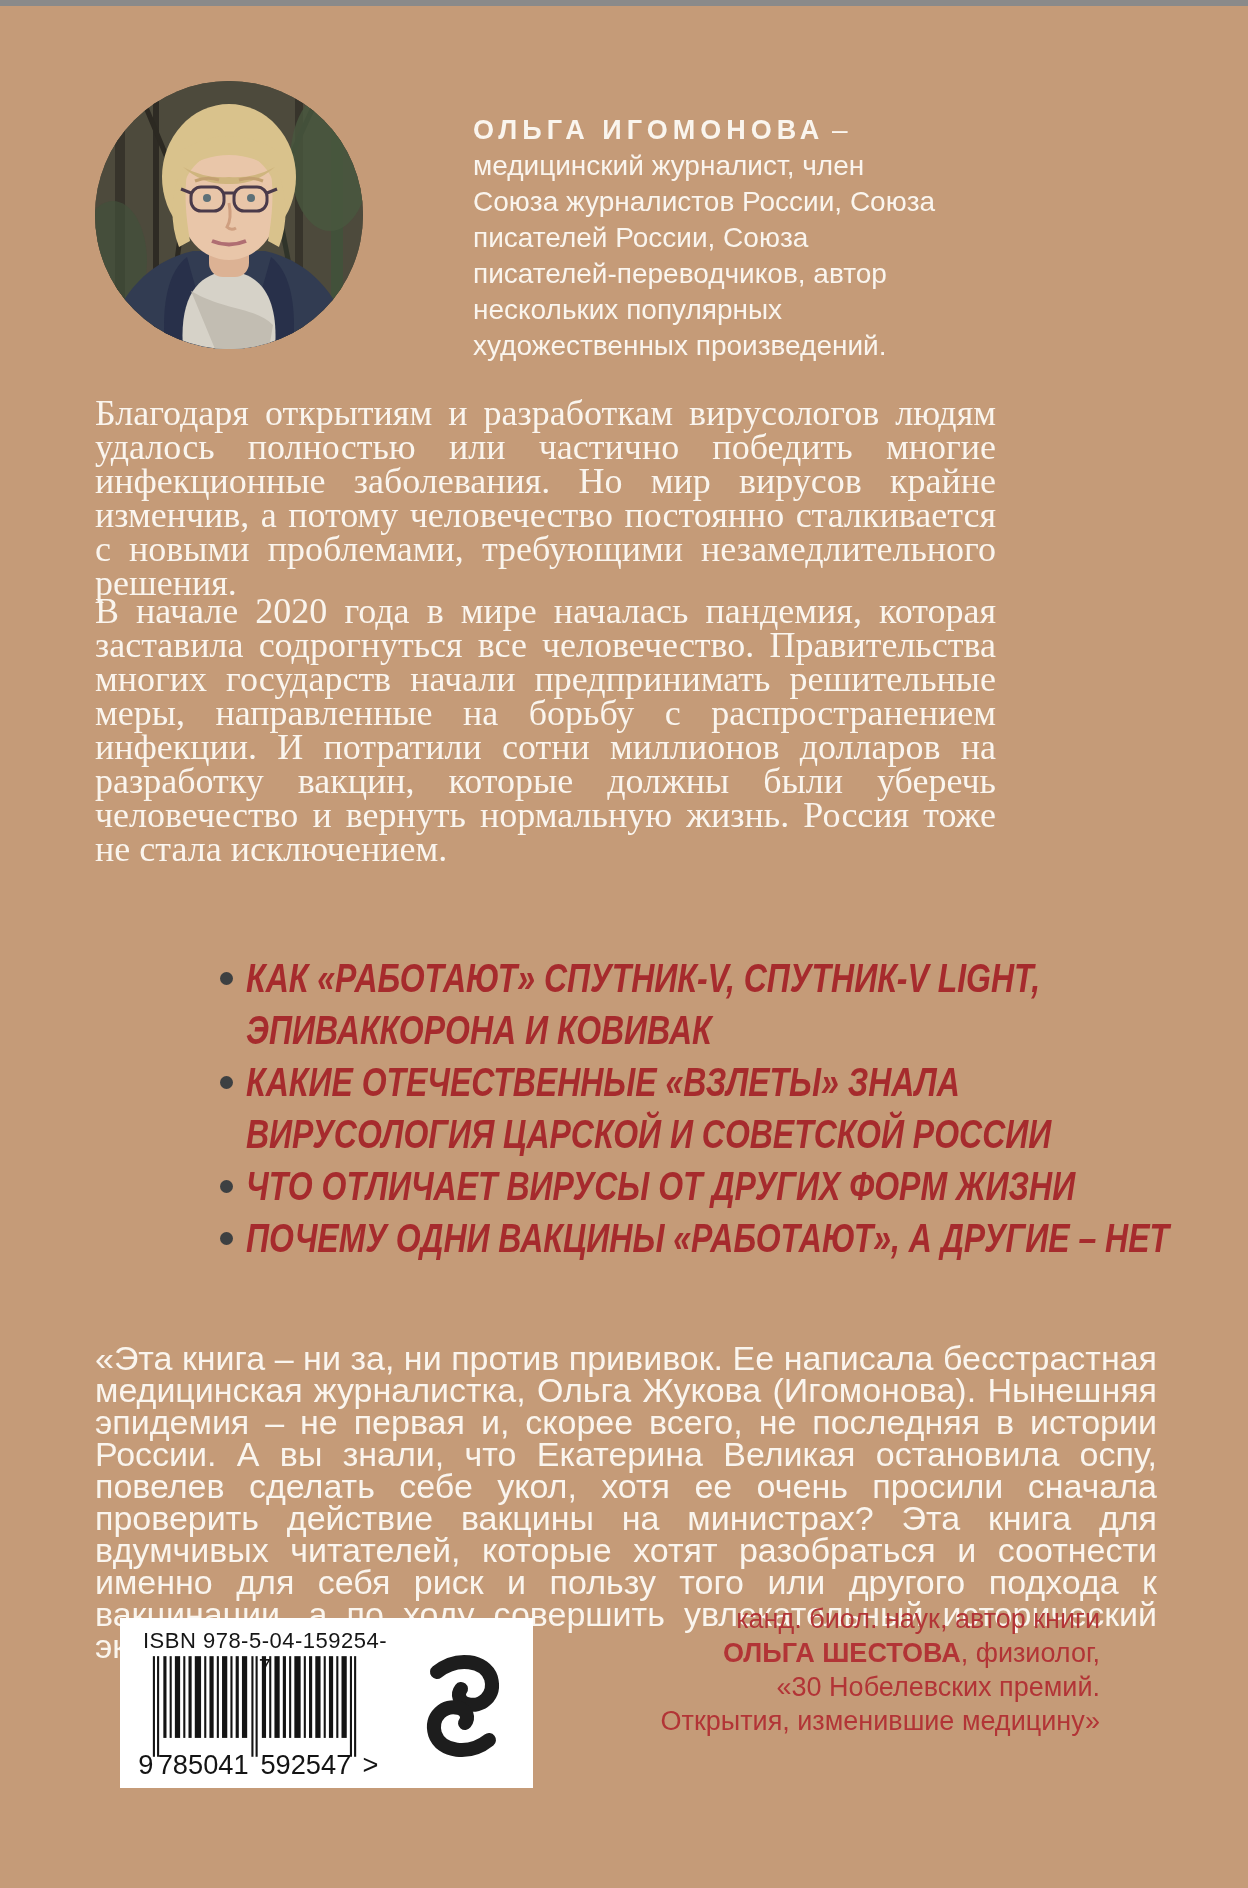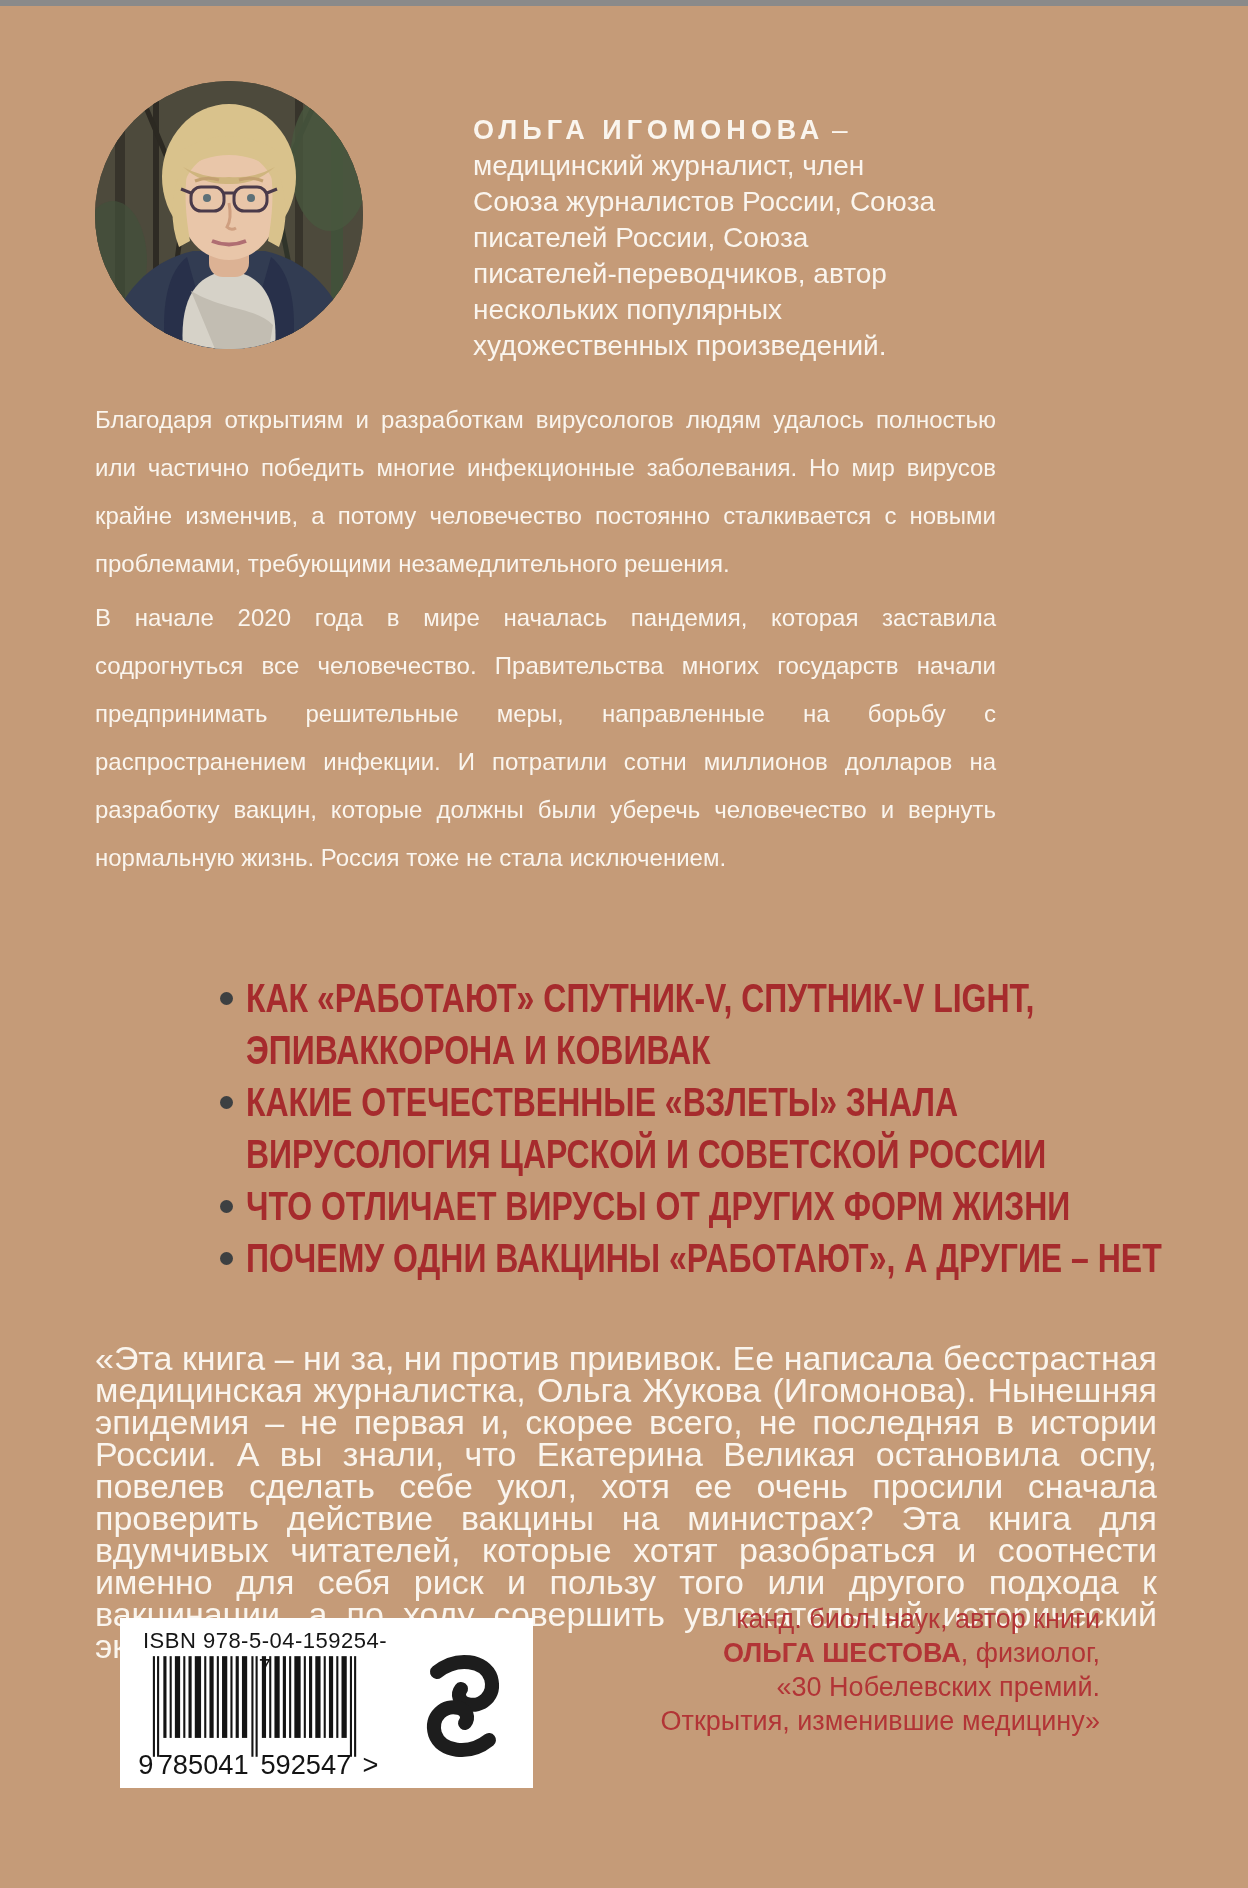--- a/index.html
+++ b/index.html
@@ -15,26 +15,26 @@
   }
   .photo svg{display:block;width:100%;height:100%;}
   .bio{
     position:absolute;left:473px;top:106px;width:478px;
     color:var(--ink,#faf5ee);font-size:28px;line-height:36px;
   }
   .bio .name{font-weight:bold;letter-spacing:5px;font-size:27px;}
   
   .para{
     position:absolute;left:95px;width:901px;
-    color:var(--ink,#faf5ee);font-size:24px;line-height:48px;
-    text-align:justify;text-align-last:left;
+    color:var(--ink,#faf5ee);font-size:36px;line-height:34px;
+    text-align:justify;text-align-last:left;font-family:Liberation Serif, serif;
   }
   .p1{top:390px;} .p2{top:588px;} .p3{top:830px;}
   
-  .topics{position:absolute;left:220px;top:966px;width:860px;}
+  .topics{position:absolute;left:220px;top:946px;width:860px;font-style:italic;}
   .topic{position:relative;padding-left:26px;}
   .topic .dot{
     position:absolute;left:0;top:20px;width:13px;height:13px;border-radius:50%;
     background:var(--dot,#3d4042);
   }
   .topic .tline{
     display:block;white-space:nowrap;line-height:52px;
     color:var(--red,#a62b2d);font-weight:bold;font-size:41px;
     letter-spacing:0px;transform:scaleX(.78);transform-origin:left center;
   }

